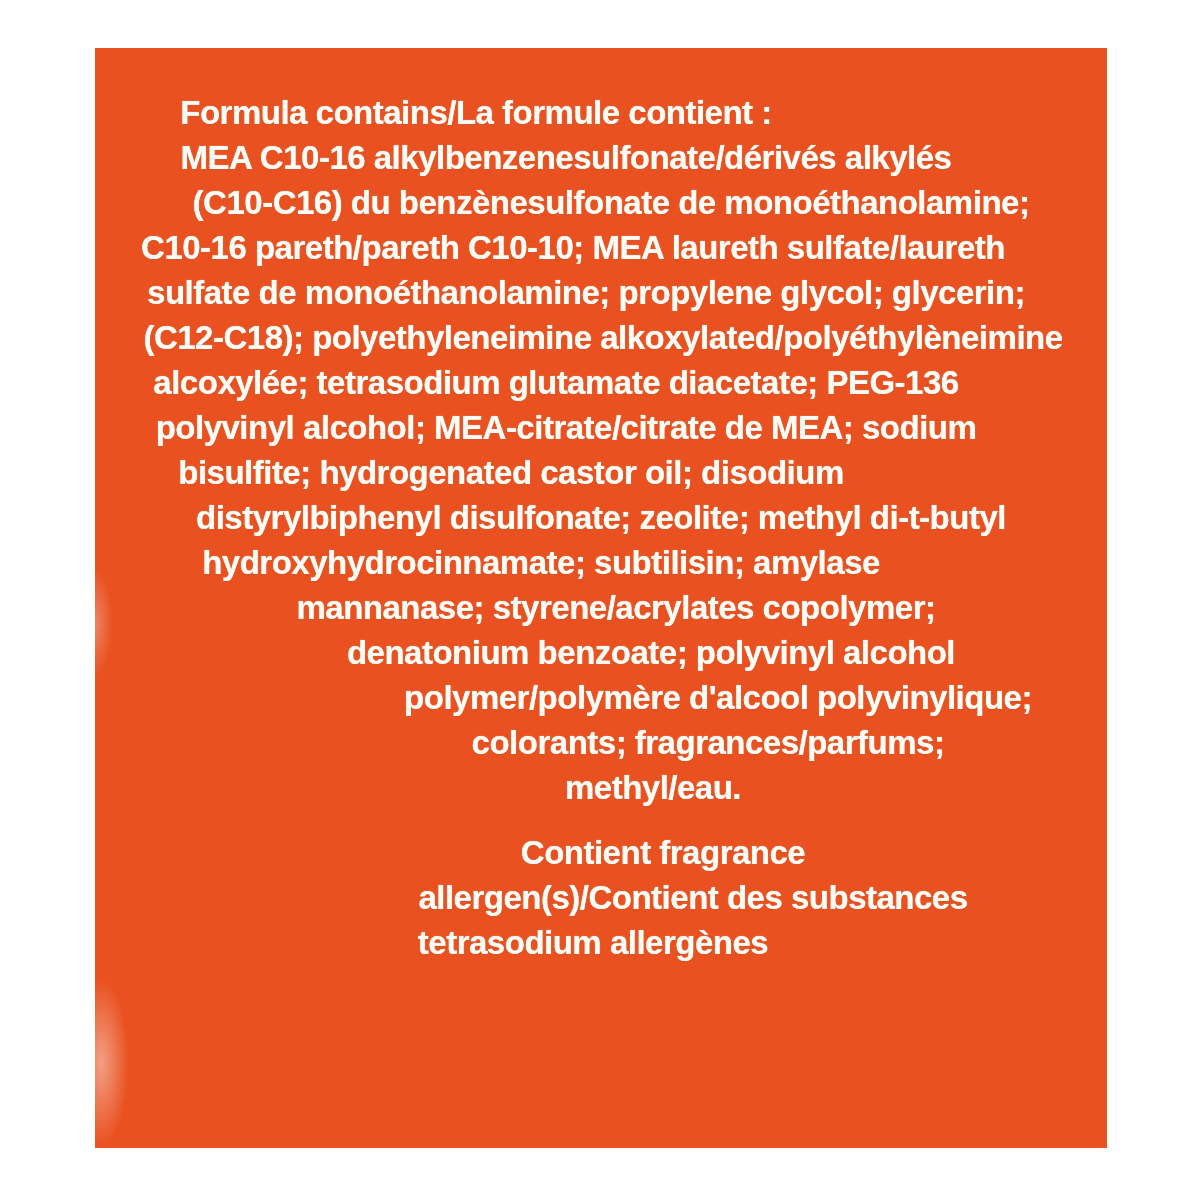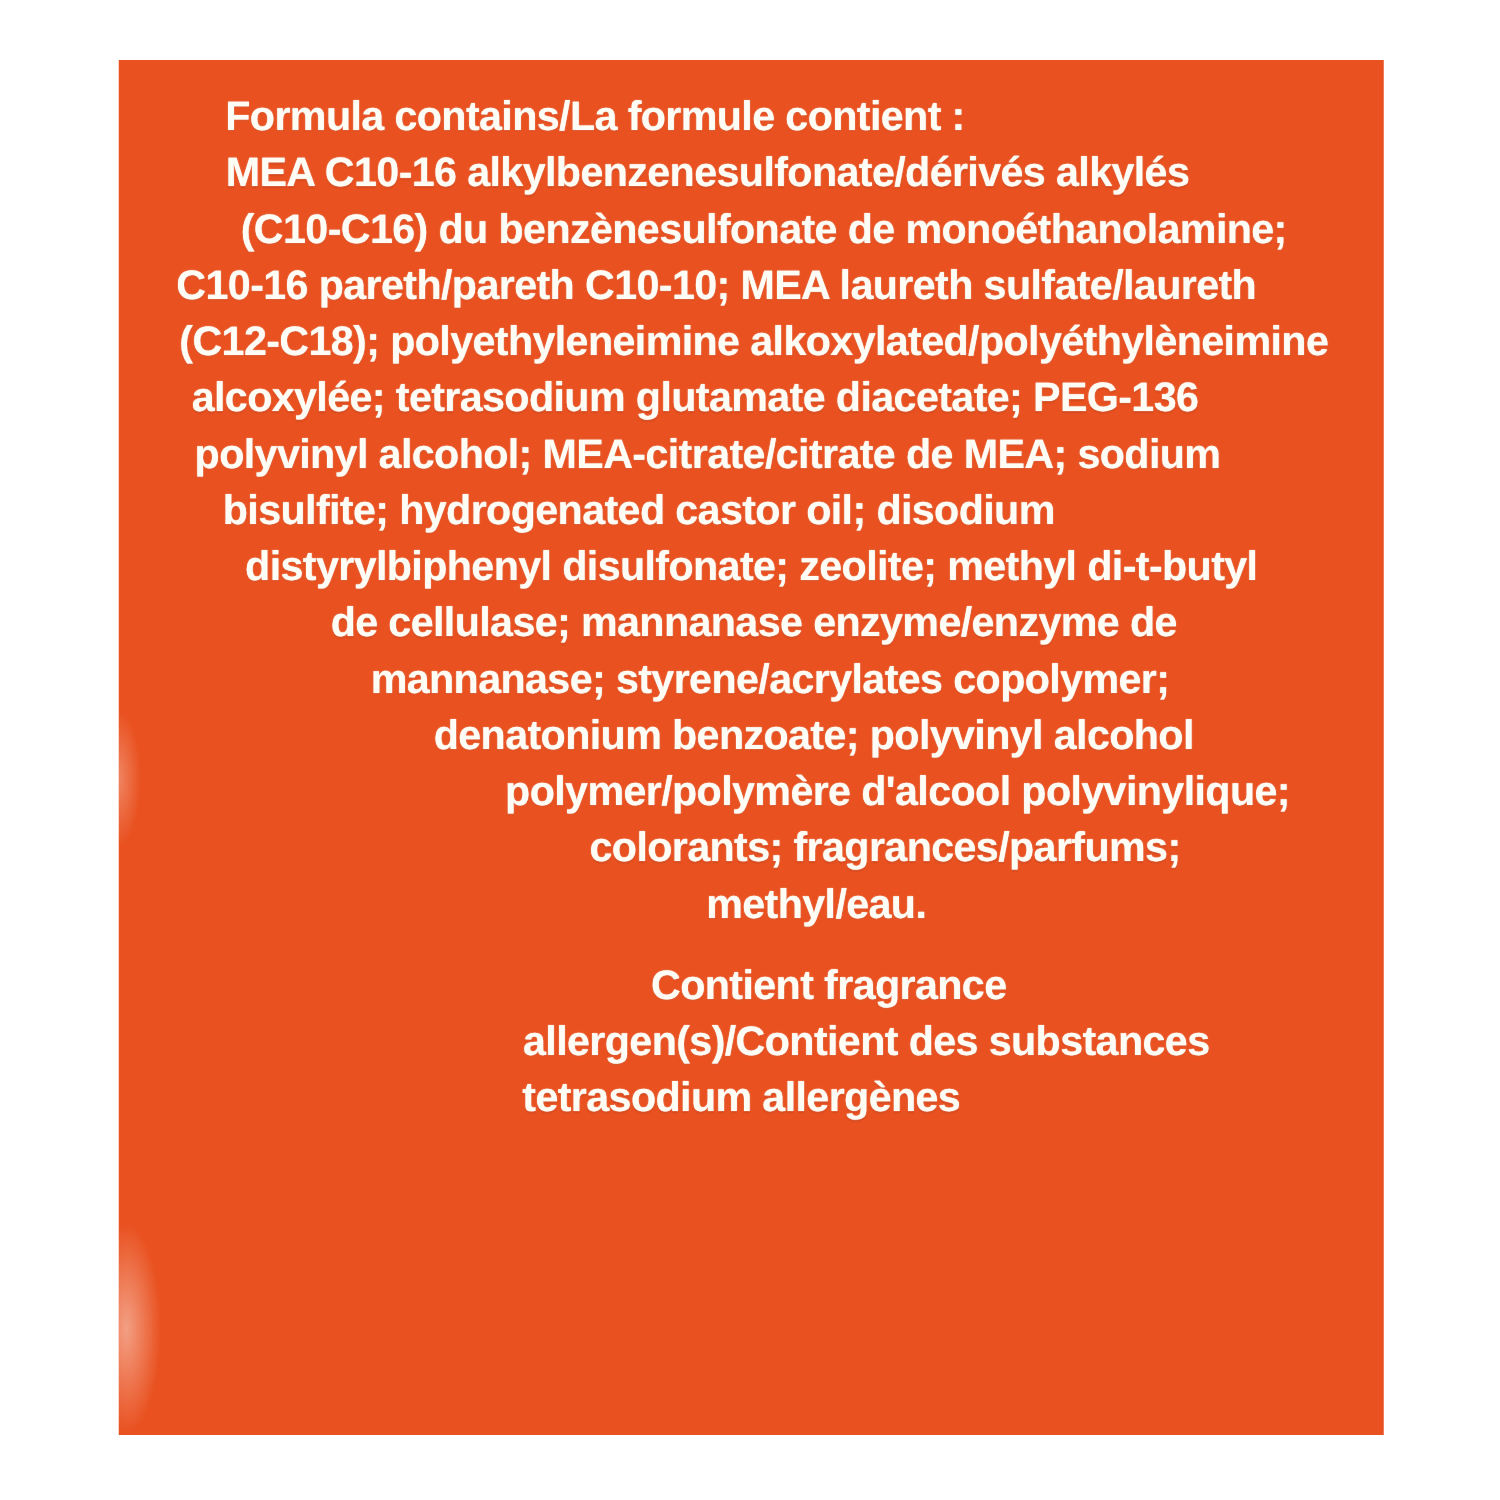--- a/index.html
+++ b/index.html
@@ -13,21 +13,21 @@
   }
 
   .label-panel {
     position: absolute;
     left: 95px;
     top: 48px;
     width: 1012px;
     height: 1100px;
     background: var(--panel-bg, #e95120);
     box-sizing: border-box;
-    padding-top: 22px;
+    padding-top: 42px;
     overflow: hidden;
   }
 
   
   .label-panel::before {
     content: "";
     position: absolute;
     left: -6px;
     top: 930px;
     width: 40px;
@@ -66,26 +66,27 @@
 </head>
 <body>
 
 <div class="label-panel">
   <div class="line heading" style="transform: translateX(-125px);">Formula contains/La formule contient :</div>
 
   <div id="ingredients">
       <div class="line" style="transform: translateX(-35px);">MEA C10-16 alkylbenzenesulfonate/dérivés alkylés</div>
       <div class="line" style="transform: translateX(10px);">(C10-C16) du benzènesulfonate de monoéthanolamine;</div>
       <div class="line" style="transform: translateX(-28px);">C10-16 pareth/pareth C10-10; MEA laureth sulfate/laureth</div>
+      <div class="line" style="transform: translateX(-15px);">sulfate de monoéthanolamine; propylene glycol; glycerin;</div>
       <div class="line" style="transform: translateX(2px);">(C12-C18); polyethyleneimine alkoxylated/polyéthylèneimine</div>
       <div class="line" style="transform: translateX(-45px);">alcoxylée; tetrasodium glutamate diacetate; PEG-136</div>
       <div class="line" style="transform: translateX(-35px);">polyvinyl alcohol; MEA-citrate/citrate de MEA; sodium</div>
       <div class="line" style="transform: translateX(-90px);">bisulfite; hydrogenated castor oil; disodium</div>
       <div class="line" style="transform: translateX(0px);">distyrylbiphenyl disulfonate; zeolite; methyl di-t-butyl</div>
-      <div class="line" style="transform: translateX(2px);">de cellulase; mannanase enzyme/enzyme de</div>
+      <div class="line" style="transform: translateX(-60px);">hydroxyhydrocinnamate; subtilisin; amylase</div>
       <div class="line" style="transform: translateX(15px);">mannanase; styrene/acrylates copolymer;</div>
       <div class="line" style="transform: translateX(50px);">denatonium benzoate; polyvinyl alcohol</div>
       <div class="line" style="transform: translateX(117px);">polymer/polymère d'alcool polyvinylique;</div>
       <div class="line" style="transform: translateX(107px);">colorants; fragrances/parfums;</div>
       <div class="line" style="transform: translateX(52px);">methyl/eau.</div>
     </div>
 
   <div class="block-spacer"></div>
 
   <div id="allergens">

